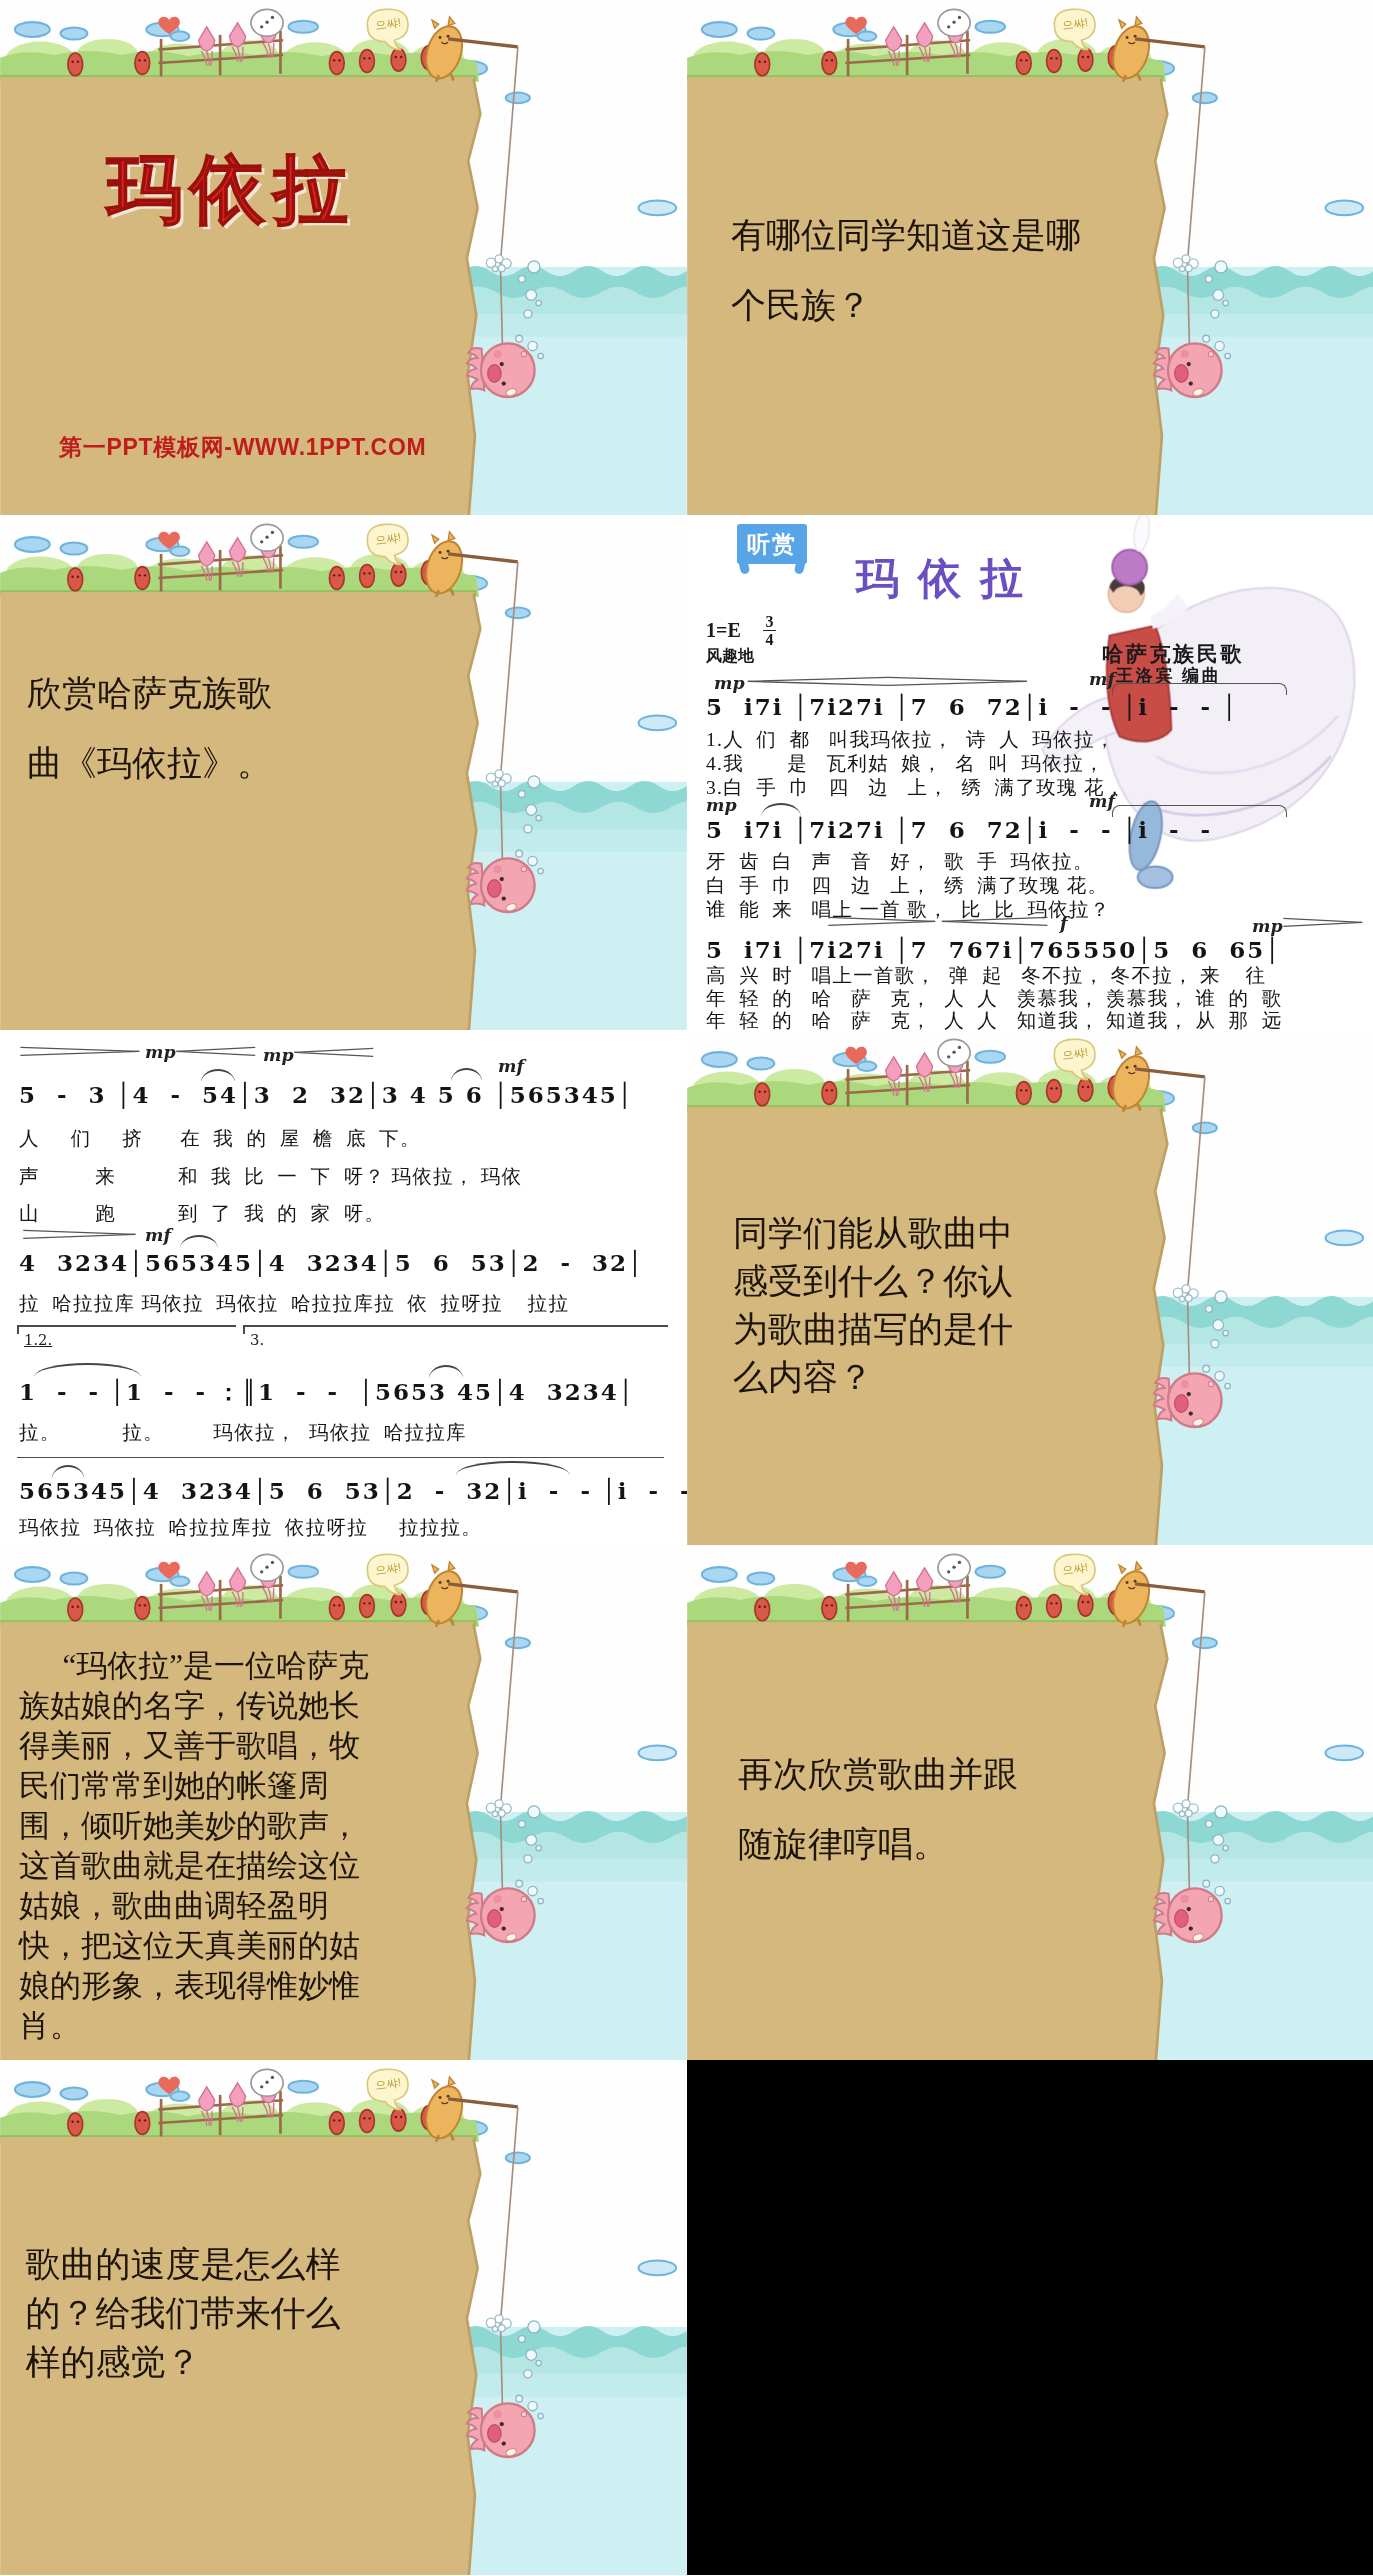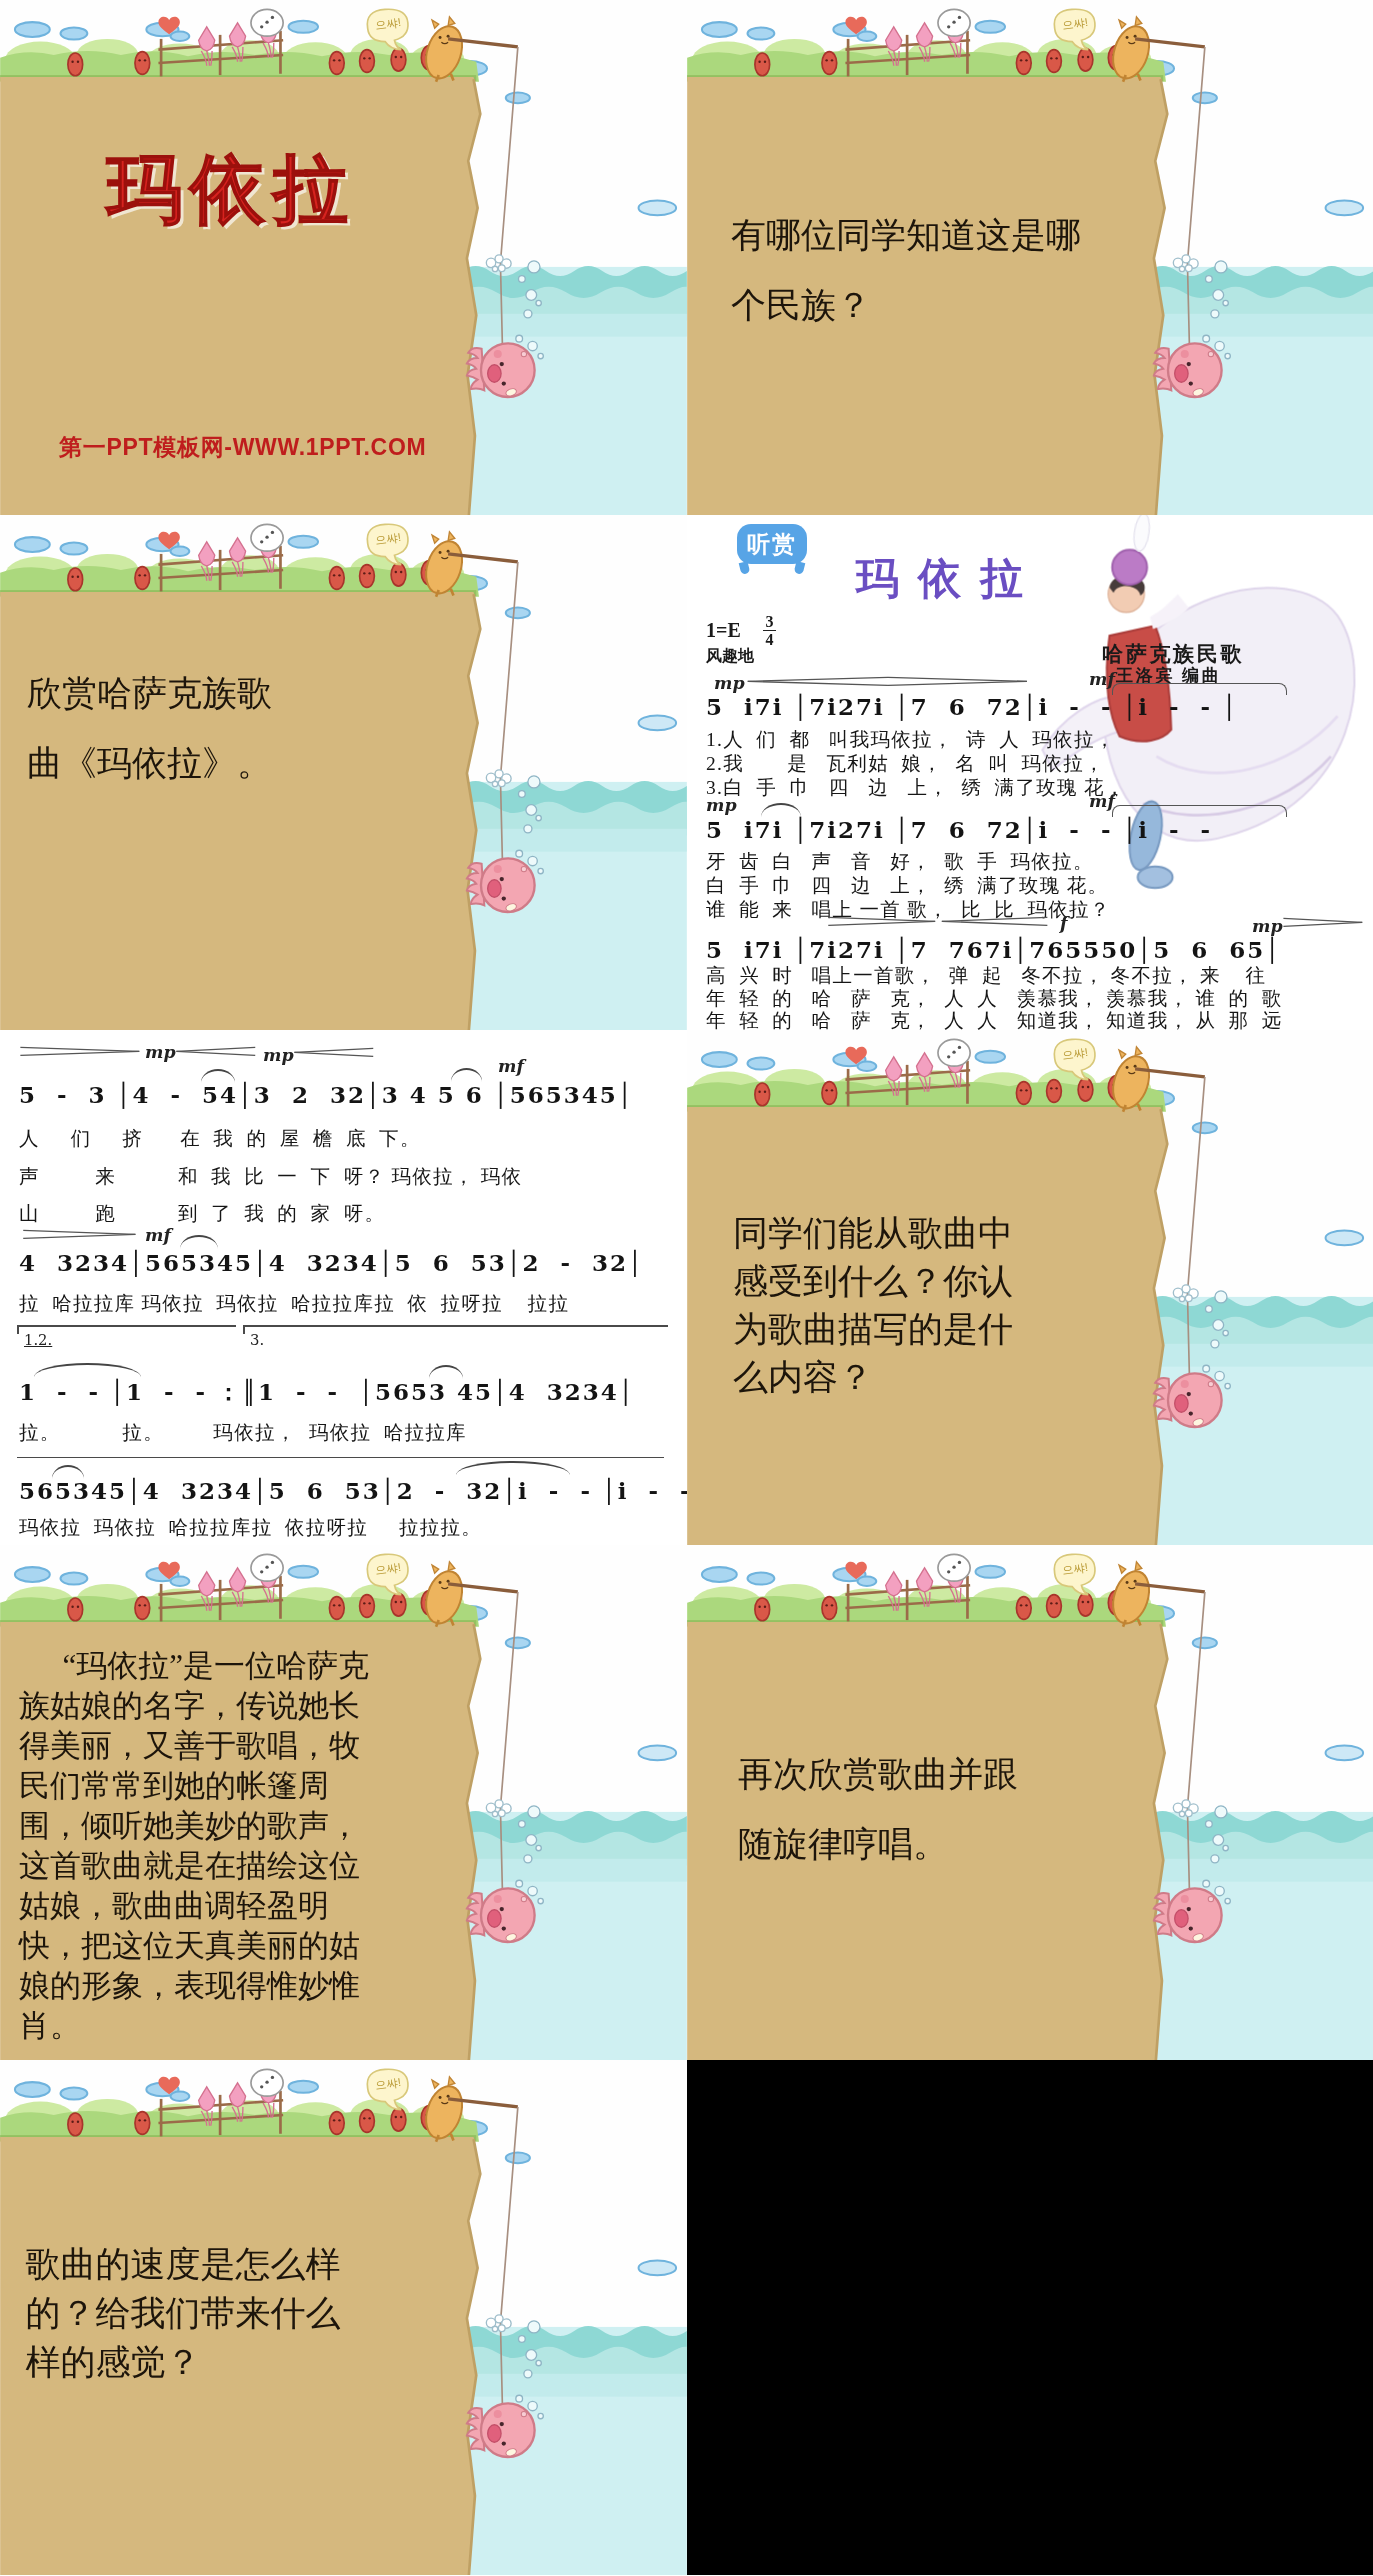--- a/index.html
+++ b/index.html
@@ -17,21 +17,21 @@
   .s8text{left:51px;top:195px;width:290px;}
   .s9text{left:25.5px;top:180px;width:326px;line-height:49px;}
   .s1-title{position:absolute;left:107px;top:140px;font-family:"Liberation Serif",serif;
             font-weight:bold;font-size:75px;letter-spacing:8px;color:#d7231f;
             -webkit-text-stroke:1.3px #9c100c;text-shadow:3.4px 3.4px 0 rgba(255,255,255,.65);}
   .s1-mark{position:absolute;left:59px;top:432px;font-family:"Liberation Sans",sans-serif;
            font-weight:bold;font-size:23px;color:#bf1d1d;letter-spacing:0.7px;}
   
   .score{position:absolute;inset:0;background:#ffffff;font-family:"Liberation Serif",serif;color:#1a1a1a;}
   .badge{position:absolute;left:50px;top:9.4px;width:70px;height:40px;background:#57a4e6;
-         border-radius:14px;color:#fff;font-family:"Liberation Sans",sans-serif;font-weight:bold;
+         border-radius:3px;color:#fff;font-family:"Liberation Sans",sans-serif;font-weight:bold;
          font-size:23px;display:flex;align-items:center;justify-content:center;letter-spacing:2px;}
   .badge::before,.badge::after{content:"";position:absolute;bottom:-9.4px;width:9.4px;height:12px;
          background:#57a4e6;border-radius:0 0 6.7px 6.7px;}
   .badge::before{left:2.7px;transform:rotate(-14deg);}
   .badge::after{right:2.7px;transform:rotate(14deg);}
   .score-title{position:absolute;left:169px;top:35px;font-size:43px;font-weight:bold;color:#6a4ec2;letter-spacing:19px;}
   .keysig{position:absolute;left:19px;top:98px;font-size:20px;font-weight:bold;display:flex;align-items:center;gap:22px;}
   .meter{display:inline-flex;flex-direction:column;align-items:center;font-size:16px;line-height:17px;font-weight:bold;}
   .meter .m-top{border-bottom:1.3px solid #222;padding:0 2.7px;}
   .tempo{position:absolute;left:19px;top:131px;font-size:16px;font-weight:bold;}
@@ -483,21 +483,21 @@
       <svg class="hairpin" style="left:60px;top:161px;" width="282" height="10.7" viewBox="0 0 420 16">
           <line x1="0" y1="8" x2="210" y2="2" stroke="#555" stroke-width="2"></line>
           <line x1="0" y1="8" x2="210" y2="14" stroke="#555" stroke-width="2"></line>
           <line x1="210" y1="2" x2="418" y2="8" stroke="#555" stroke-width="2"></line>
           <line x1="210" y1="14" x2="418" y2="8" stroke="#555" stroke-width="2"></line>
         </svg>
       <div class="dyn" style="left:402px;top:154px;">mf</div>
       <div class="bracket" style="left:425px;top:168px;width:173px;"></div>
       <div class="notes" style="top:178px;">5  i7i │7i27i │7  6  72│i  -  - │i  -  - │</div>
       <div class="lyr" style="top:211px;">1.人  们  都   叫我玛依拉，  诗  人  玛依拉，</div>
-      <div class="lyr" style="top:235px;">2.我       是   瓦利姑  娘，  名  叫  玛依拉，</div>
+      <div class="lyr" style="top:235px;">4.我       是   瓦利姑  娘，  名  叫  玛依拉，</div>
       <div class="lyr" style="top:259px;">3.白  手  巾   四   边   上，  绣  满了玫瑰 花，</div>
 
       <div class="dyn" style="left:19px;top:280px;">mp</div>
       <div class="slur" style="left:74px;top:288px;width:40px;"></div>
       <div class="dyn" style="left:402px;top:276px;">mf</div>
       <div class="bracket" style="left:425px;top:290px;width:173px;"></div>
       <div class="notes" style="top:301px;">5  i7i │7i27i │7  6  72│i  -  - │i  -  -</div>
       <div class="lyr" style="top:333px;">牙  齿  白   声   音   好，  歌  手  玛依拉。</div>
       <div class="lyr" style="top:357px;">白  手  巾   四   边   上，  绣  满了玫瑰 花。</div>
       <div class="lyr" style="top:381px;">谁  能  来   唱上 一首 歌，  比  比  玛依拉？</div>

